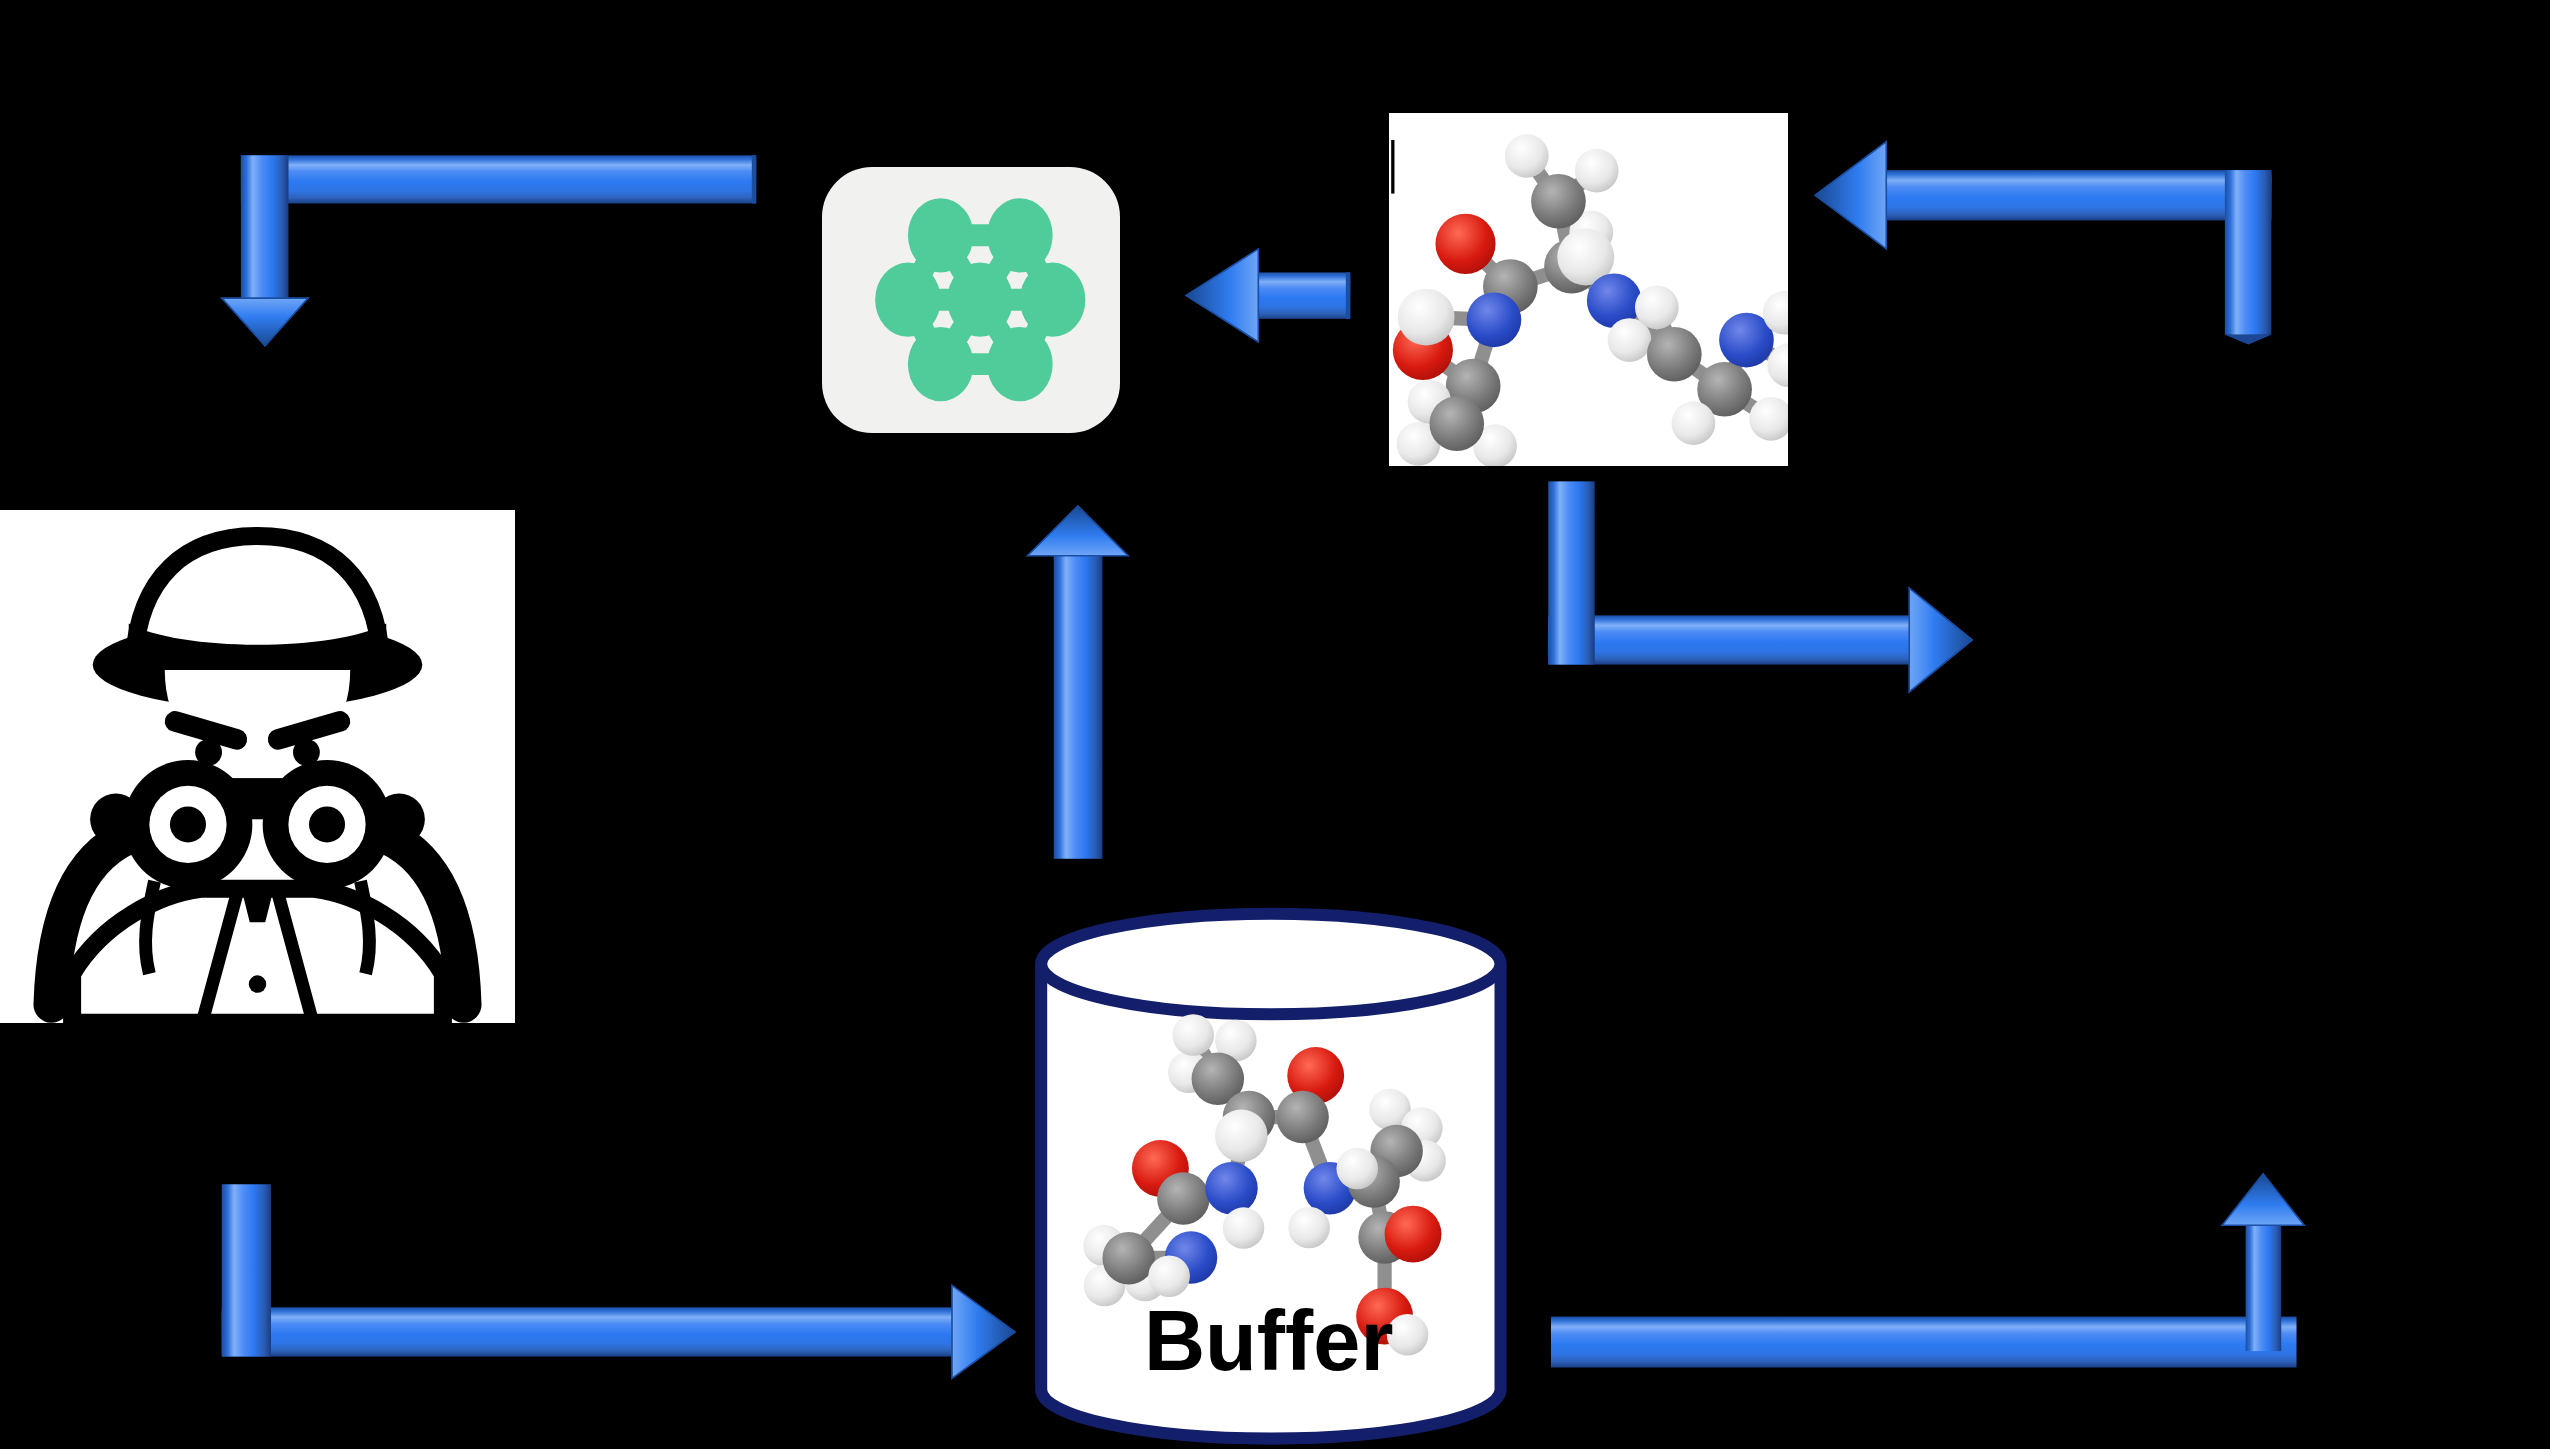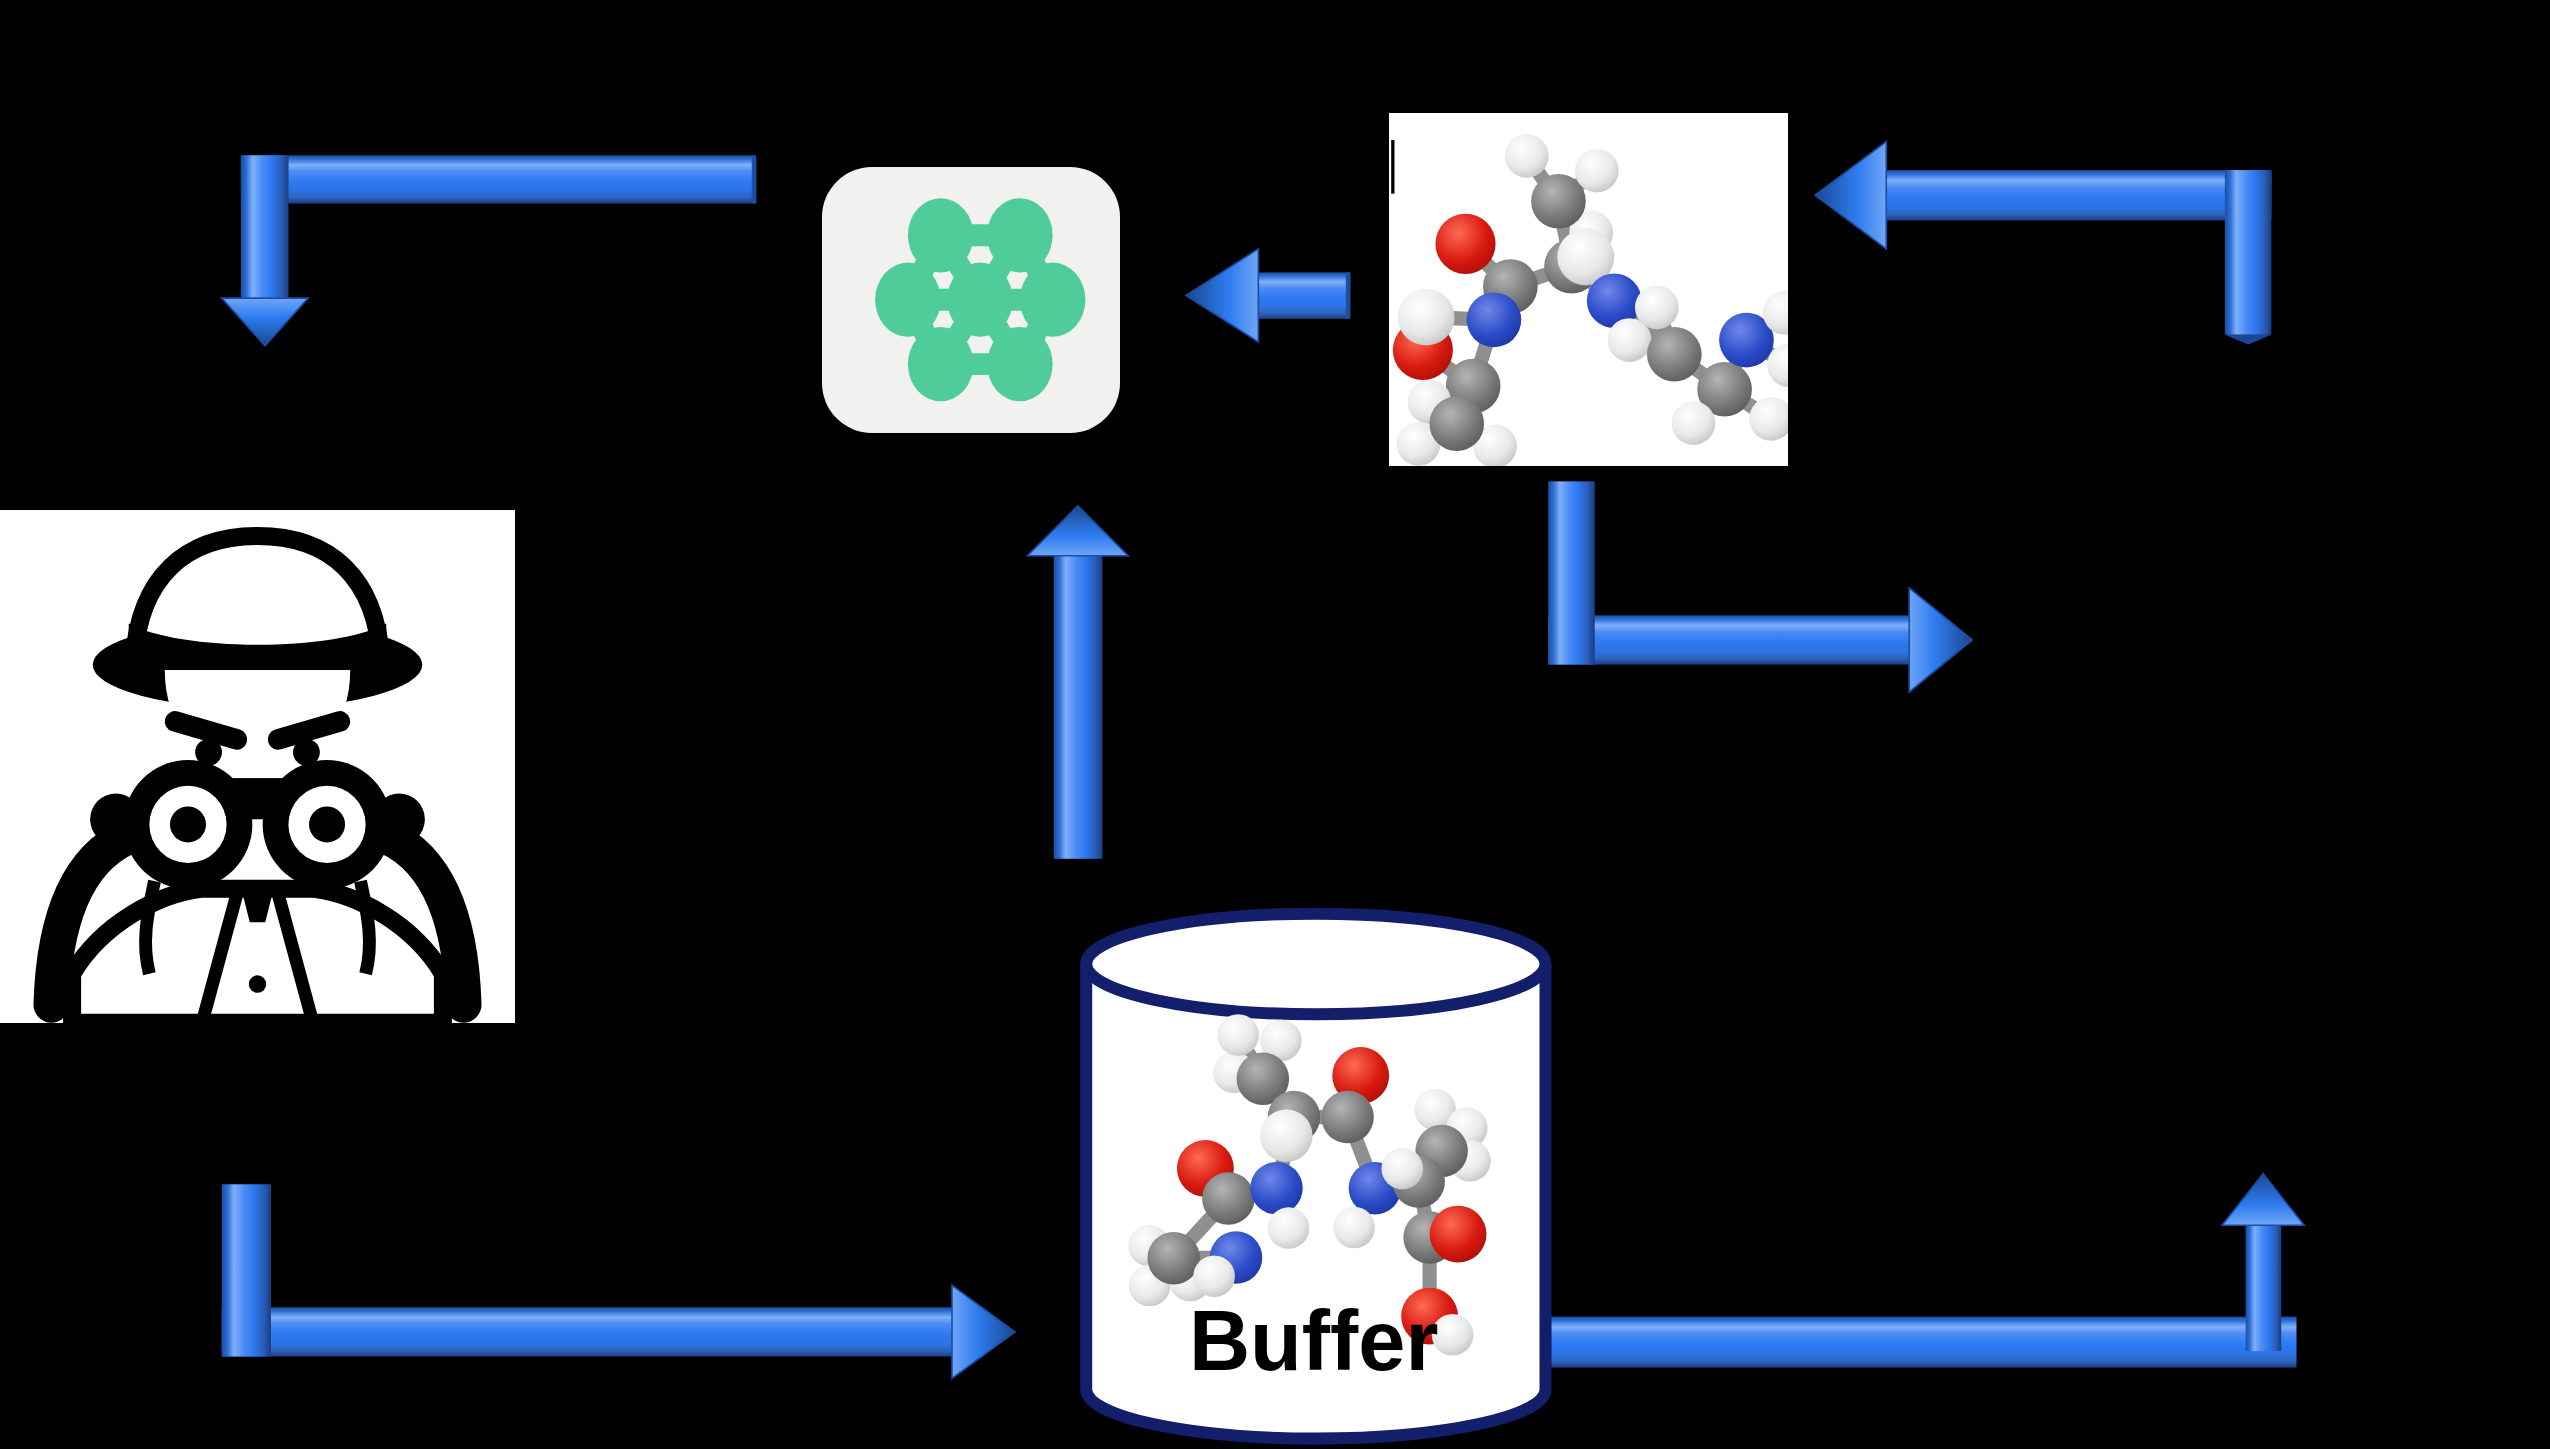--- a/index.html
+++ b/index.html
@@ -238,21 +238,21 @@
       <circle cx="73" cy="122" r="7" fill="#000"></circle>
       <circle cx="127" cy="122" r="25" fill="#000"></circle>
       <circle cx="127" cy="122" r="15" fill="#fff"></circle>
       <circle cx="127" cy="122" r="7" fill="#000"></circle>
 
       <circle cx="45" cy="120" r="10" fill="#000"></circle>
       <circle cx="155" cy="120" r="10" fill="#000"></circle>
     </svg>
   </div>
 
-  <div class="abs" style="left:1073px;top:906px;width:489px;height:543px;">
+  <div class="abs" style="left:1028px;top:906px;width:489px;height:543px;">
     <svg width="489" height="543" viewBox="1878 1656 894 993">
       <path d="M1902,1762 L1902,2540 A420,90 0 0 0 2742,2540 L2742,1762" fill="#ffffff" stroke="#131F6A" stroke-width="22"></path>
       <ellipse cx="2322" cy="1762" rx="420" ry="92" fill="#ffffff" stroke="#131F6A" stroke-width="22"></ellipse>
       <g>
           <line x1="2225" y1="1972" x2="2172" y2="1960" stroke="#8f8f8f" stroke-width="26" stroke-linecap="round"></line>
           <line x1="2225" y1="1972" x2="2180" y2="1892" stroke="#8f8f8f" stroke-width="26" stroke-linecap="round"></line>
           <line x1="2225" y1="1972" x2="2258" y2="1902" stroke="#8f8f8f" stroke-width="26" stroke-linecap="round"></line>
           <line x1="2225" y1="1972" x2="2282" y2="2042" stroke="#8f8f8f" stroke-width="26" stroke-linecap="round"></line>
           <line x1="2282" y1="2042" x2="2268" y2="2076" stroke="#8f8f8f" stroke-width="26" stroke-linecap="round"></line>
           <line x1="2282" y1="2042" x2="2250" y2="2172" stroke="#8f8f8f" stroke-width="26" stroke-linecap="round"></line>

